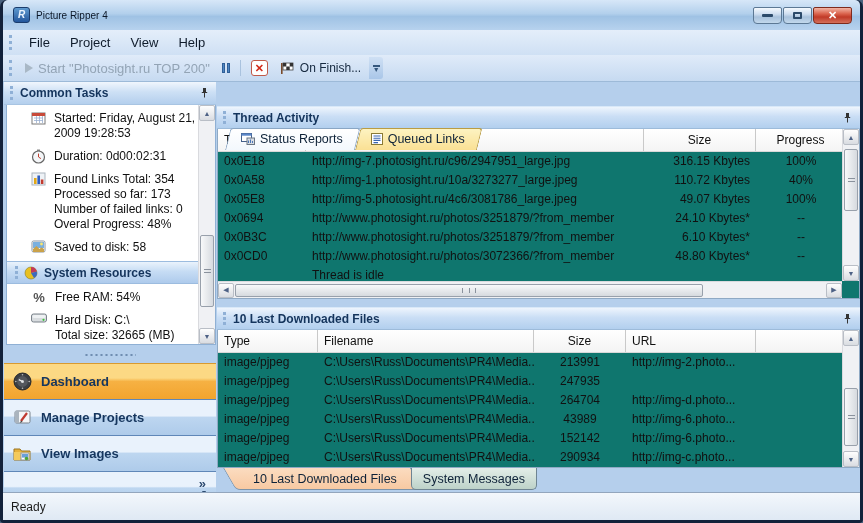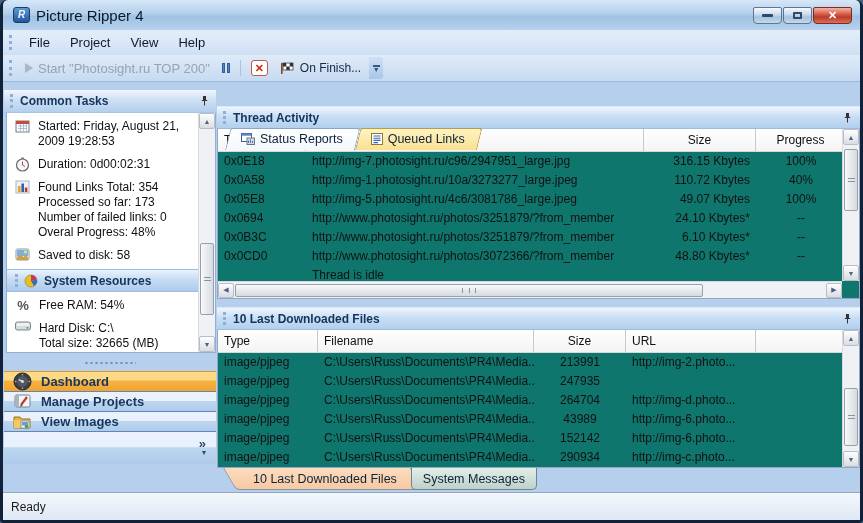--- a/index.html
+++ b/index.html
@@ -9,21 +9,21 @@
     font-family:"Liberation Sans",sans-serif;font-size:12px;color:#111;
     background:#12213a;border-radius:7px 7px 4px 4px;overflow:hidden;
   }
   
   .titlebar{position:absolute;left:3px;top:0;width:857px;height:30px;
     background:linear-gradient(#d7e7f8,#b3d0ec 45%,#9fc2e4 55%,#b7d2ee);
     display:flex;align-items:center;padding:0 6px;border-radius:5px 5px 0 0;}
   .appicon{width:17px;height:16px;border-radius:3px;margin:0 6px 0 4px;
     background:linear-gradient(#5e9ad0,#23569c);border:1px solid #1a3c6c;
     color:#eaf4ff;font-weight:bold;font-size:10px;line-height:14px;text-align:center;font-style:italic;}
-  .title{font-size:15px;color:#0c1828;}
+  .title{font-size:10px;color:#0c1828;}
   .winbtns{margin-left:auto;display:flex;gap:1px;padding-right:2px;}
   .wbtn{width:29px;height:17px;border:1px solid #5c789c f;border:1px solid #5c7894;border-radius:2px 2px 4px 4px;
     background:linear-gradient(#f4f9fd,#cfdef0 40%,#a9c2dc 60%,#c2d8ec);
     display:flex;align-items:center;justify-content:center;color:#27405e;font-size:10px;line-height:1;}
   .wbtn.close{width:39px;background:linear-gradient(#f2b5a5,#d9604a 40%,#c03a28 60%,#d4705c);
     border-color:#7e2a1c;color:#fff;font-weight:bold;font-size:11px;}
   .glyph-min{width:11px;height:3px;background:#2c4a6a;border-radius:1px;}
   .glyph-max{width:9px;height:7px;border:2px solid #2c4a6a;border-radius:1px;}
   
   .menubar{position:absolute;left:3px;top:30px;width:857px;height:25px;
@@ -42,42 +42,42 @@
   .redx{width:17px;height:16px;border:1px solid #c05a4a;border-radius:3px;background:#fff;
     color:#d22a1a;font-weight:bold;font-size:11px;line-height:14px;text-align:center;}
   .tbsep{width:1px;height:16px;background:#a9c2de;margin:0 4px;}
   .overflow{width:14px;height:22px;margin-left:2px;border-radius:0 3px 3px 0;
     background:linear-gradient(#cfe0f4,#a9c6e8);display:flex;flex-direction:column;align-items:center;justify-content:center;gap:1px;}
   .overflow b{width:7px;height:2px;background:#35587e;}
   .overflow span{font-size:7px;color:#35587e;line-height:4px;}
   
   .body{position:absolute;left:3px;top:82px;width:857px;height:410px;background:#b5cfec;}
   
-  .sidebar{position:absolute;left:1px;top:8px;width:212px;height:410px;}
+  .sidebar{position:absolute;left:1px;top:0;width:212px;height:410px;}
   .hdrband{height:23px;background:linear-gradient(#f0f6fd,#cde0f5 45%,#b4cfed);
     display:flex;align-items:center;color:#14345c;font-weight:bold;border-bottom:1px solid #a8c4e2;}
   .hdrband .pin{margin-left:auto;margin-right:6px;}
   .sidepanel{position:absolute;left:2px;top:23px;width:210px;height:240px;background:#fff;border:1px solid #8fb0d4;border-top:none;}
   .sideitems{position:absolute;left:0;top:0;right:17px;bottom:0;overflow:hidden;}
-  .sitem{display:flex;gap:8px;padding:6px 2px 2px 8px;}
+  .sitem{display:flex;gap:8px;padding:6px 2px 2px 24px;}
   .sitem .txt{white-space:pre-line;line-height:15px;color:#101010;}
   .srhdr{height:23px;background:linear-gradient(#eaf3fc,#c6dcf4 45%,#aecbec);
     display:flex;align-items:center;gap:6px;color:#14345c;font-weight:bold;
     border-top:1px solid #9cbcdf;border-bottom:1px solid #9cbcdf;padding-left:8px;margin-top:4px;}
   
   .sscroll{position:absolute;right:0;top:0;width:17px;bottom:0;background:#f0f1f4;border-left:1px solid #d9dade;}
   .sbtn{height:16px;background:linear-gradient(#fefefe,#d9dce1);border:1px solid #b9bec6;border-radius:2px;
     display:flex;align-items:center;justify-content:center;font-size:7px;color:#4d6185;}
   .sthumb{position:absolute;left:1px;width:14px;border:1px solid #98a0ab;border-radius:2px;
     background:linear-gradient(90deg,#f8f9fa,#d6dadf);display:flex;align-items:center;justify-content:center;}
   .sthumb .lines{width:7px;border-top:1px solid #8a929d;border-bottom:1px solid #8a929d;height:4px;}
   .splitter{position:absolute;left:0;top:264px;width:212px;height:17px;display:flex;align-items:center;justify-content:center;}
   .dots{width:52px;height:4px;background-image:radial-gradient(#6f8db1 1px,transparent 1.4px);background-size:5px 4px;}
   .nav{position:absolute;left:0;top:281px;width:212px;}
-  .navbtn{height:20px;display:flex;align-items:center;gap:9px;padding-left:9px;
+  .navbtn{height:36px;display:flex;align-items:center;gap:9px;padding-left:9px;
     background:linear-gradient(#e9f2fc 45%,#bdd6f0 50%,#aecbea);
     border-top:1px solid #5f87b8;color:#16365e;font-weight:bold;font-size:13px;}
   .navbtn.active{background:linear-gradient(#fcd984 40%,#f6b143 50%,#f2a42e);border-top:1px solid #d89a30;}
   .navfill{height:33px;background:linear-gradient(#e9f2fc 45%,#bdd6f0 50%,#aecbea);
     border-top:1px solid #5f87b8;display:flex;flex-direction:column;align-items:flex-end;justify-content:center;padding-right:10px;color:#2c4a70;}
   .navfill .chev{font-size:13px;font-weight:bold;line-height:10px;}
   .navfill .caret{font-size:8px;line-height:8px;}
   
   .main{position:absolute;left:214px;top:0;width:643px;height:410px;}
   .tabrow{position:absolute;left:0;top:0;width:100%;height:24px;display:flex;align-items:flex-end;padding-left:8px;margin-top:44px;}

